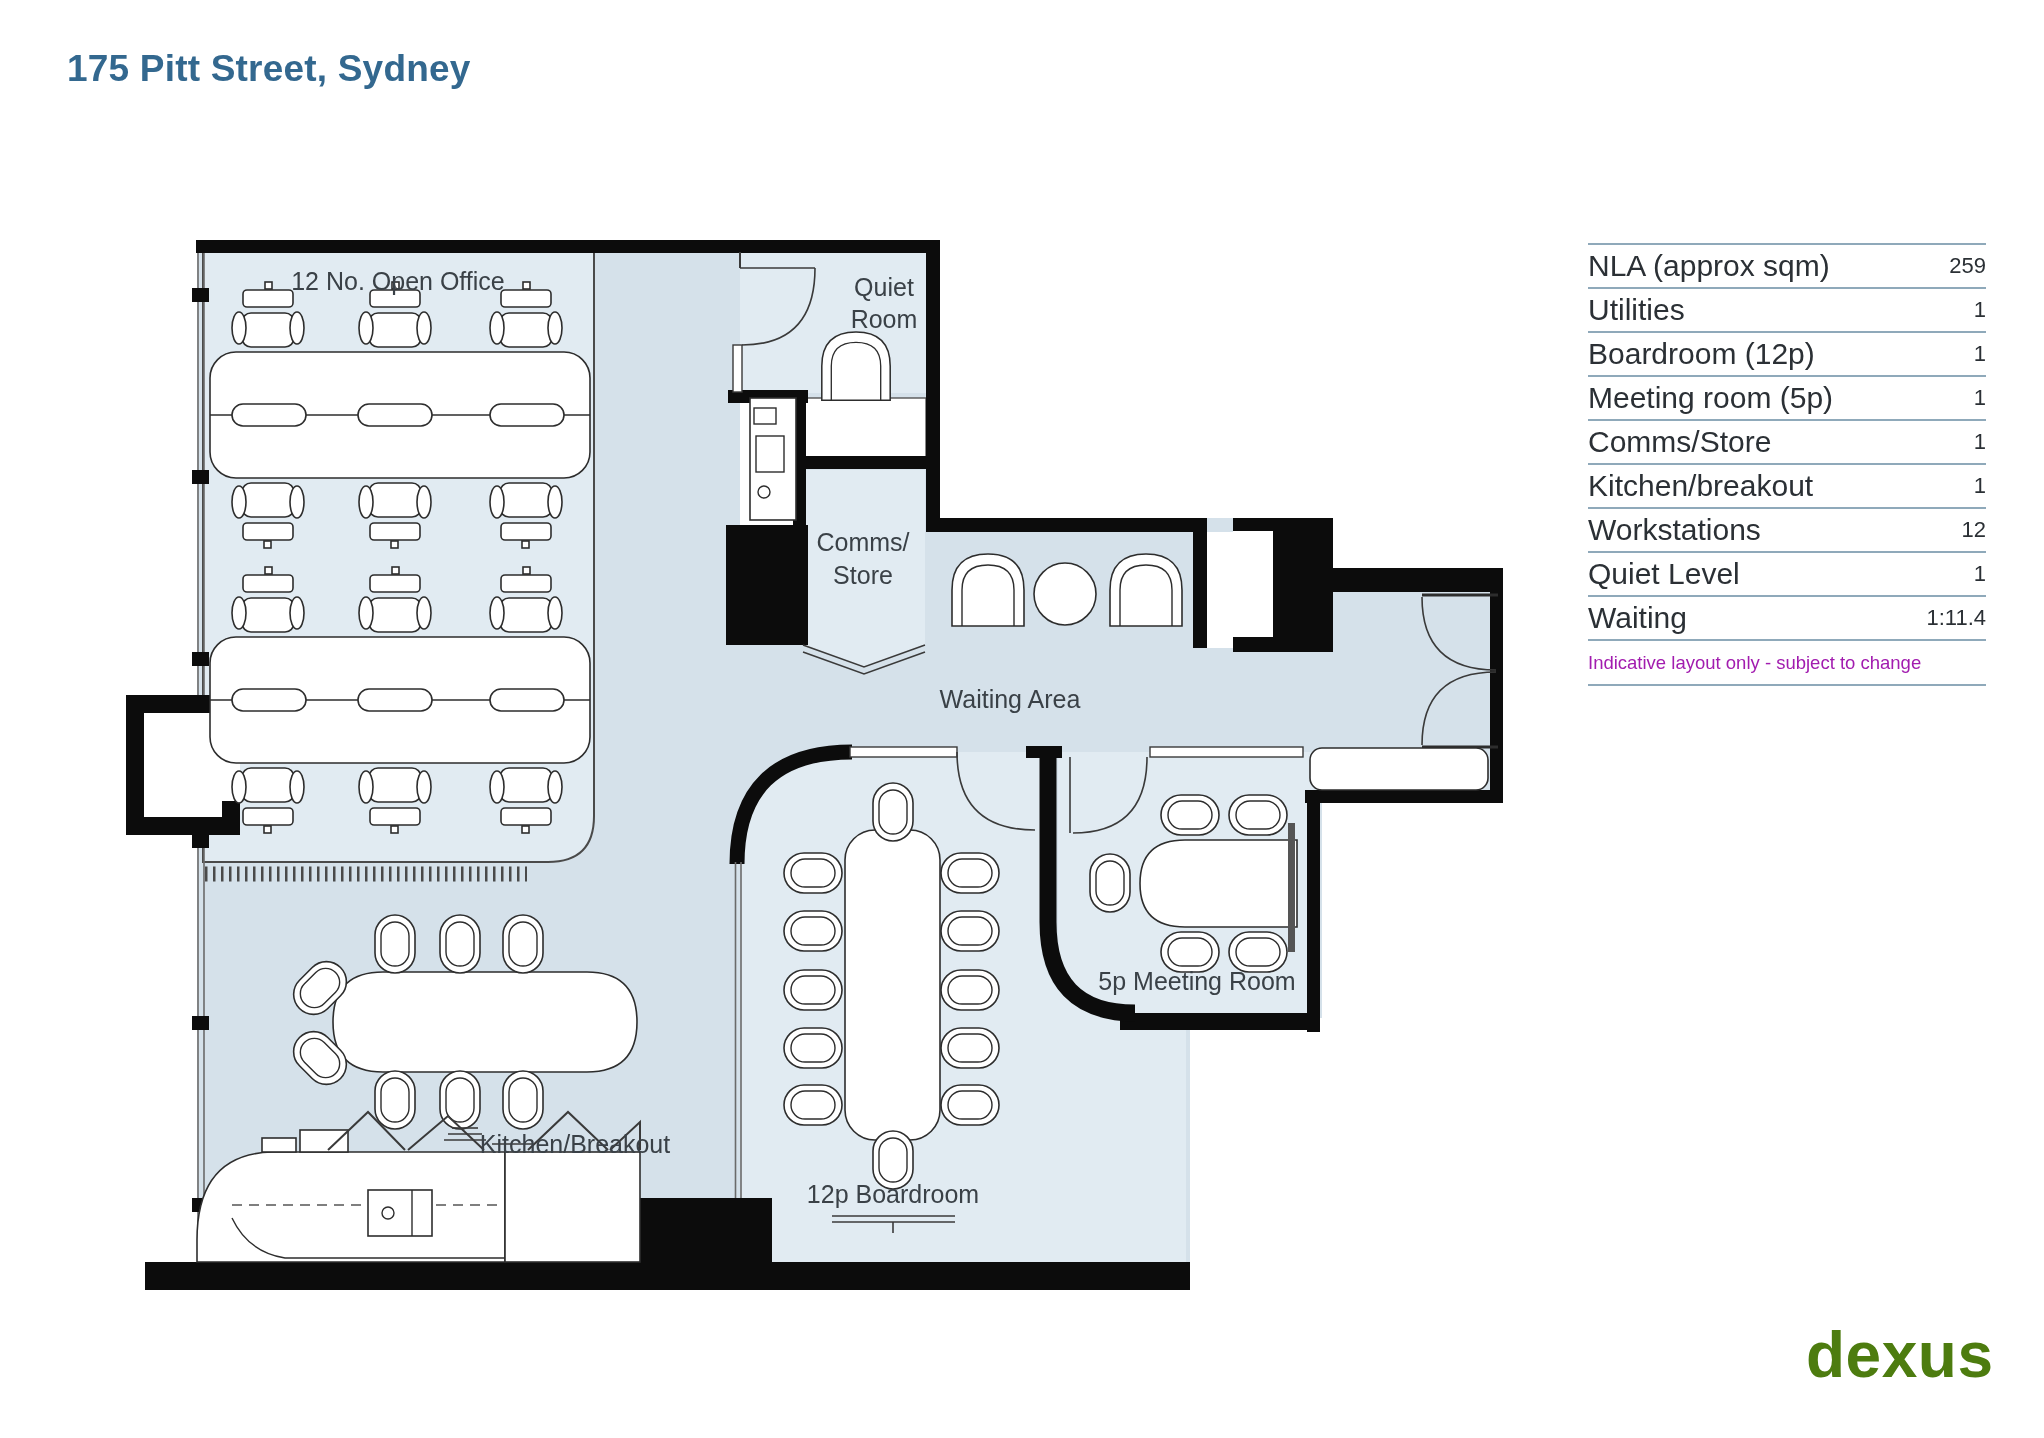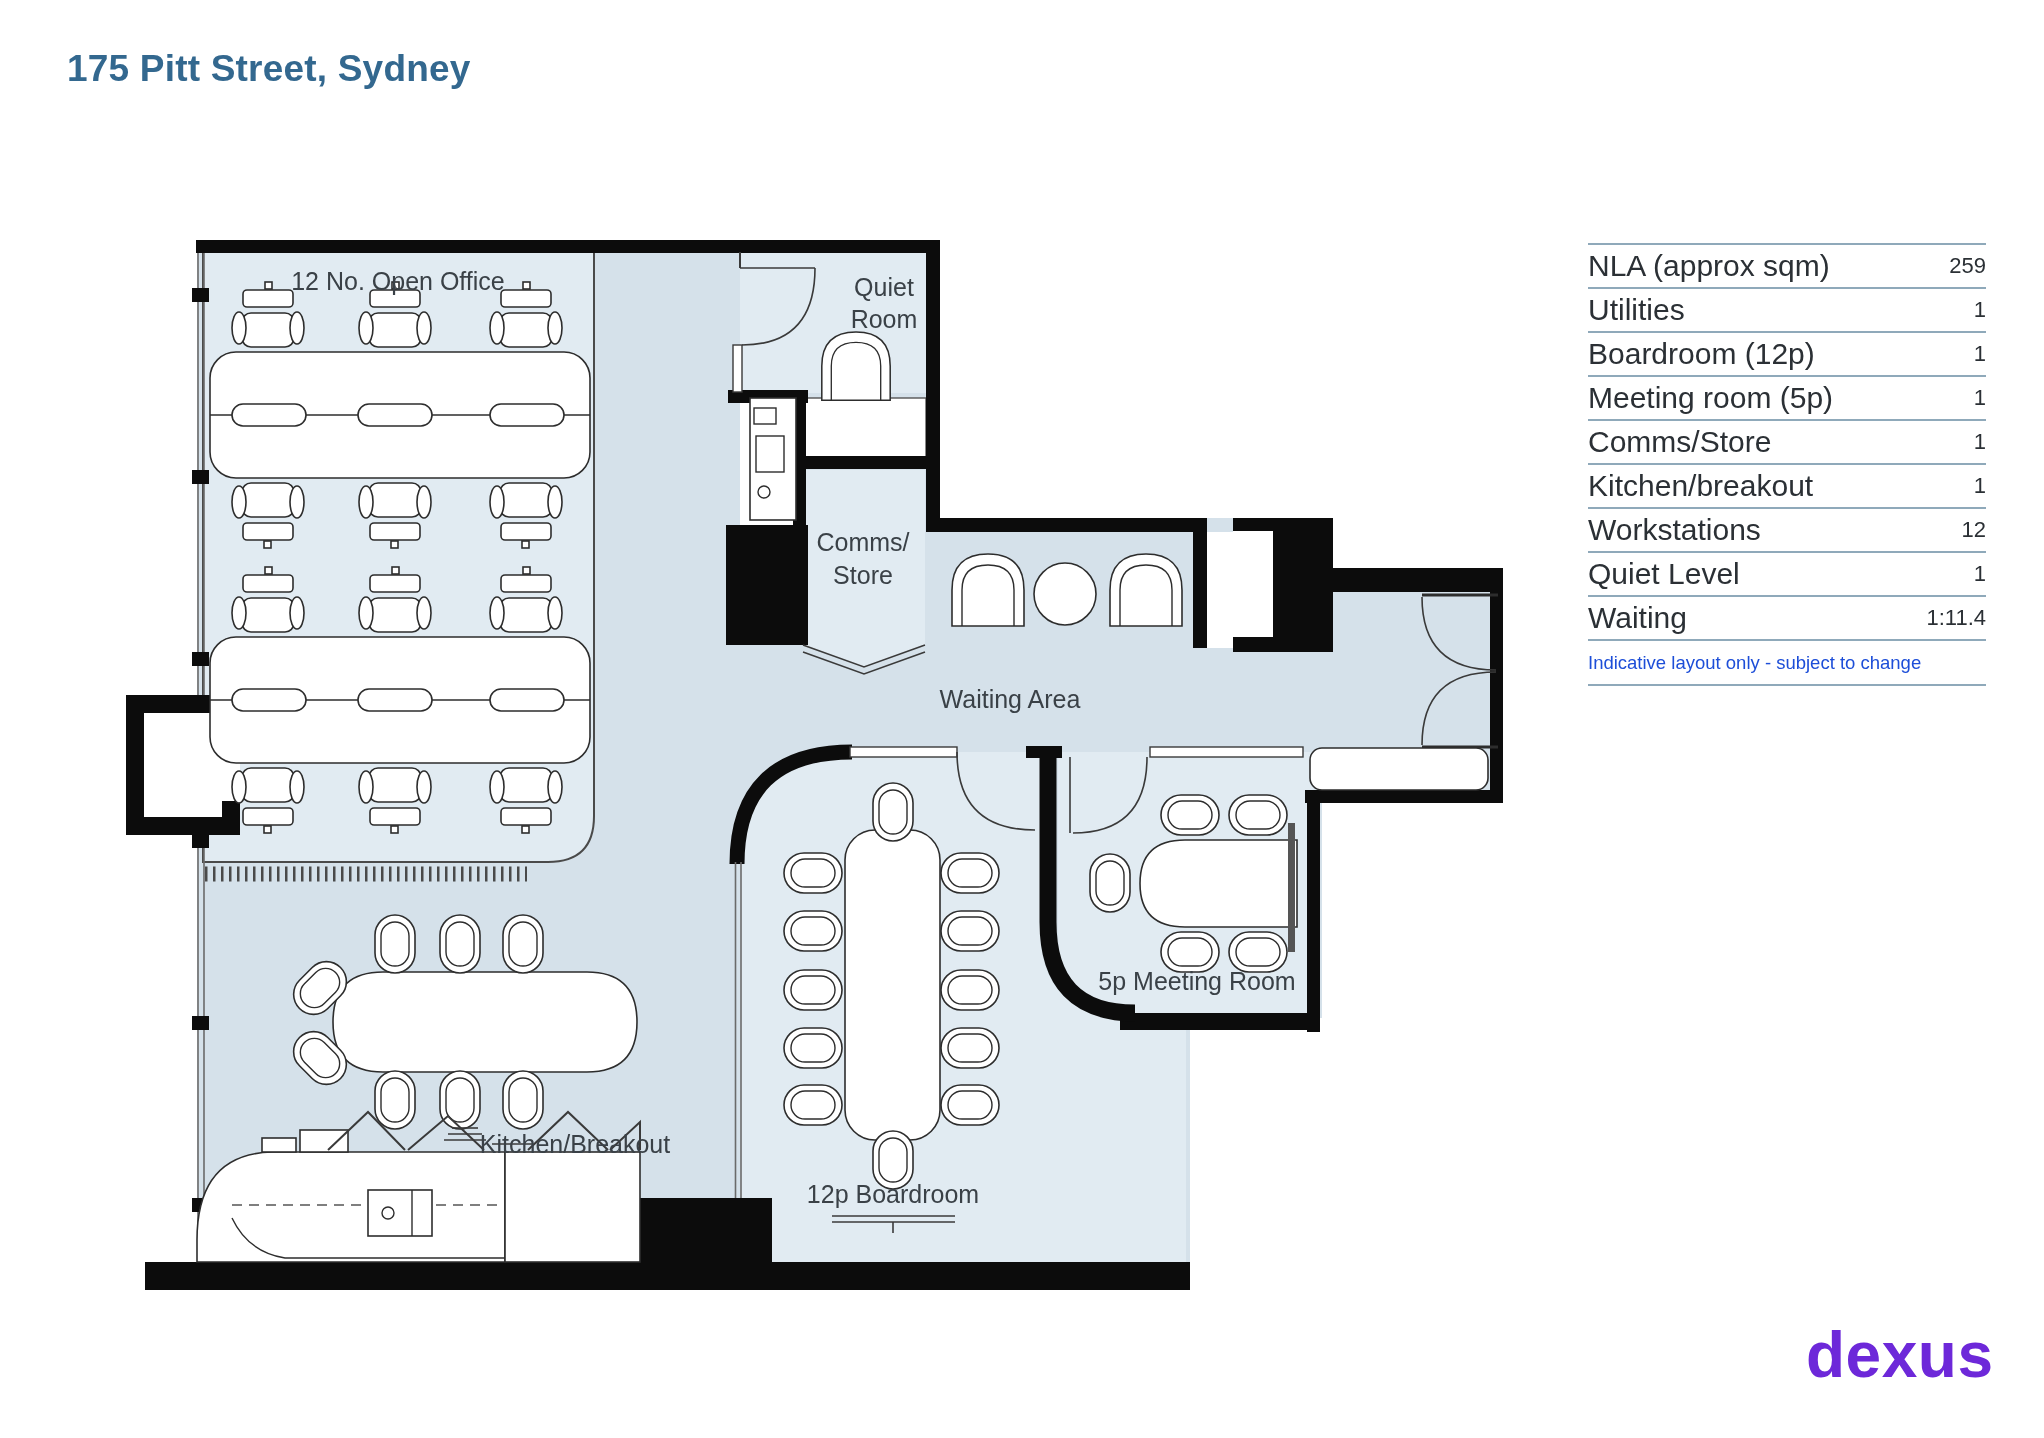--- a/index.html
+++ b/index.html
@@ -8,23 +8,23 @@
   .hdr{position:absolute;left:67px;top:48px;}
   .hdr .t1{font-size:37px;font-weight:700;color:#33688f;letter-spacing:.2px;}
   .hdr .t2{font-size:36px;font-weight:400;color:#4d82a8;margin-top:8px;}
   .plansvg{position:absolute;left:0;top:0;}
   .sumtbl{position:absolute;left:1588px;top:243px;width:398px;}
   .srow{display:flex;justify-content:space-between;align-items:center;
         height:42px;border-top:2px solid #8fa9ba;}
   .srow .lab{font-size:30px;color:#2b3035;}
   .srow .val{font-size:22px;color:#2b3035;}
   .disc{border-top:2px solid #8fa9ba;border-bottom:2px solid #8fa9ba;
-        font-size:18.5px;color:#1d4ed8;padding:11px 0 10px 0;}
+        font-size:18.5px;color:#a21caf;padding:11px 0 10px 0;}
   .logo{position:absolute;left:1806px;top:1318px;font-size:64px;font-weight:600;
-        color:#6d28d9;letter-spacing:0.5px;}
+        color:#4d7c0f;letter-spacing:0.5px;}
   
   .furn{fill:#ffffff;stroke:#2d2d2d;stroke-width:1.6;}
   .furn2{fill:none;stroke:#2d2d2d;stroke-width:1.4;}
   .wall{fill:#0c0c0c;stroke:none;}
   .thin{stroke:#3a3a3a;stroke-width:2;fill:none;}
   .arc{stroke:#3a3a3a;stroke-width:1.6;fill:none;}
   .glz{fill:#ffffff;stroke:#3a3a3a;stroke-width:1.4;}
   .rlabel{font-family:"Liberation Sans",sans-serif;font-size:25px;fill:#3a4147;text-anchor:middle;}
 </style>
 </head>

